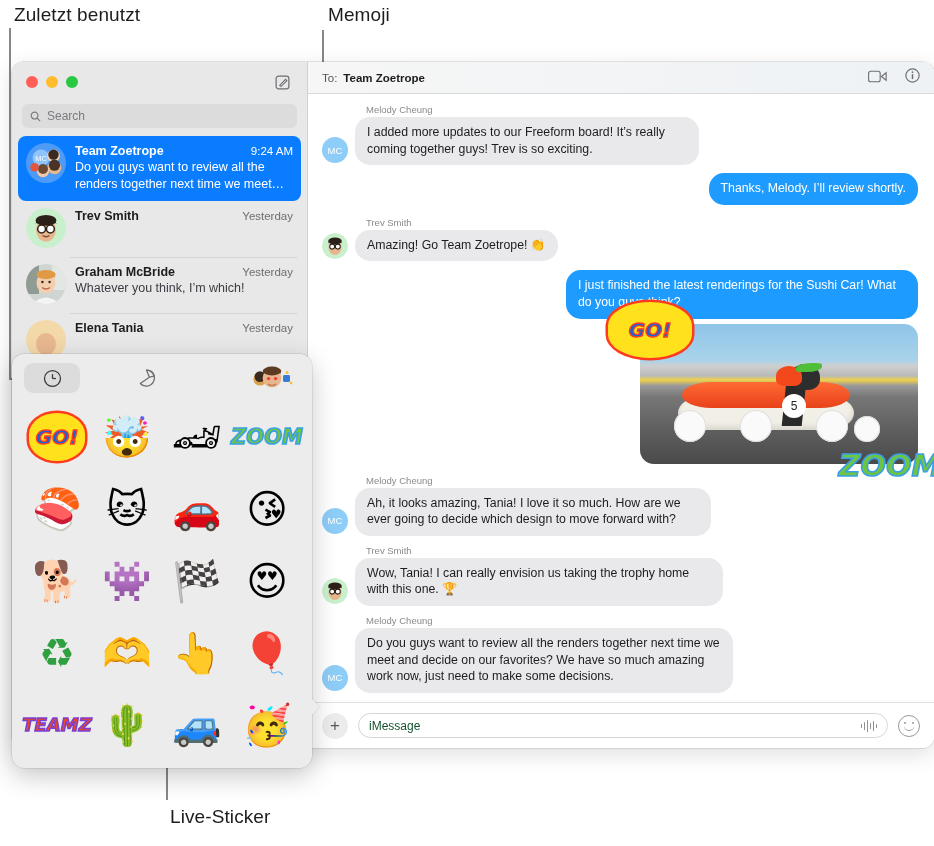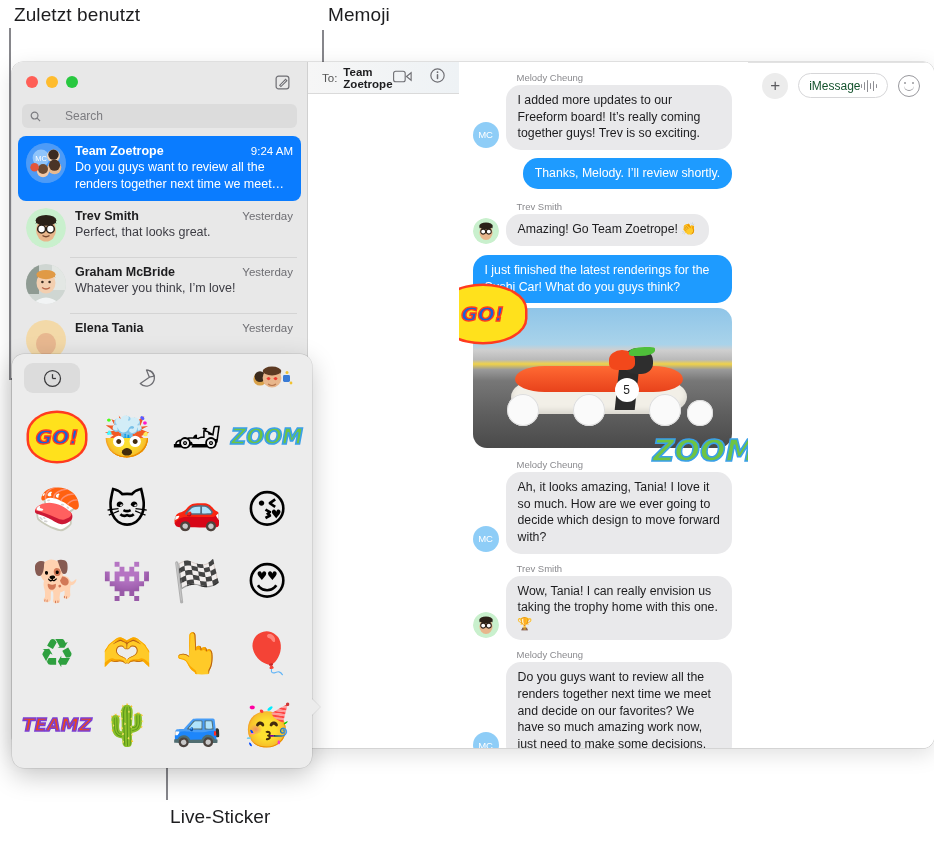--- a/index.html
+++ b/index.html
@@ -51,21 +51,21 @@
   .dot.r { background: #ff5f57; }
   .dot.y { background: #febc2e; }
   .dot.g { background: #28c840; }
   .compose-btn {
     margin-left: auto; width: 22px; height: 22px;
     display: flex; align-items: center; justify-content: center;
   }
   .search-wrap { padding: 2px 10px 8px; }
   .search-box {
     height: 24px; border-radius: 6px; background: #dcdcdc;
-    display: flex; align-items: center; gap: 24px; padding: 0 8px;
+    display: flex; align-items: center; gap: 6px; padding: 0 8px;
   }
   .search-box .ph { font-size: 12px; color: #7c7c80; }
 
   .conv-list { flex: 1; overflow: hidden; padding: 0 6px; }
   .conv {
     display: flex; gap: 9px; padding: 7px 8px 9px;
     border-radius: 8px; position: relative;
   }
   .conv.sel { background: #0a7cff; }
   .conv + .conv::before {
@@ -89,21 +89,21 @@
   }
   .conv-prev {
     font-size: 12.5px; color: #3c3c43; line-height: 1.33;
     margin-top: 1px;
     display: -webkit-box; -webkit-line-clamp: 2; -webkit-box-orient: vertical;
     overflow: hidden;
   }
   .conv.sel .conv-name, .conv.sel .conv-time, .conv.sel .conv-prev { color: #fff; }
 
   
-  #pane { flex: 1; display: flex; flex-direction: row; background: #fff; min-width: 0; }
+  #pane { flex: 1; display: flex; flex-direction: column; background: #fff; min-width: 0; }
   .pane-head {
     height: 32px; flex: 0 0 32px;
     background: linear-gradient(to right,#f6f6f6,#eef2f5);
     border-bottom: 0.5px solid #dadada;
     display: flex; align-items: center; padding: 0 14px;
   }
   .to-label { font-size: 11.5px; color: #555; margin-right: 6px; }
   .to-name { font-size: 11.5px; font-weight: bold; color: #1d1d1f; }
   .head-icons { margin-left: auto; display: flex; align-items: center; gap: 18px; }
 
@@ -365,21 +365,20 @@
               <circle cx="24.4" cy="21" r="3.9" fill="#fff" stroke="#2b2118" stroke-width="1.5"></circle>
               <line x1="19.5" y1="21" x2="20.5" y2="21" stroke="#2b2118" stroke-width="1.5"></line>
               <path d="M16.5 27.5 Q20 30 23.5 27.5" stroke="#7a4a32" stroke-width="1.3" fill="none"></path>
             </svg>
           </div>
           <div class="conv-body">
             <div class="conv-top">
               <span class="conv-name">Trev Smith</span>
               <span class="conv-time">Yesterday</span>
             </div>
-            <div class="conv-prev">Perfect, that looks great.</div>
           </div>
         </div>
 
         <div class="conv">
           <div class="avatar">
             <svg viewBox="0 0 40 40" width="40" height="40">
               <rect width="40" height="40" fill="#cfd6d2"></rect>
               <rect x="0" y="0" width="13" height="30" fill="#8f9b93"></rect>
               <rect x="26" y="0" width="14" height="26" fill="#e3e7e4"></rect>
               <ellipse cx="20" cy="19" rx="9.5" ry="10.5" fill="#f3cfb0"></ellipse>
@@ -389,21 +388,21 @@
               <circle cx="23.6" cy="18" r="1.3" fill="#3a2a20"></circle>
               <path d="M16 23.5 Q20 26.5 24 23.5" stroke="#b9694a" stroke-width="1.4" fill="none"></path>
               <path d="M6 40 Q20 27 34 40 Z" fill="#f2f4f5"></path>
             </svg>
           </div>
           <div class="conv-body">
             <div class="conv-top">
               <span class="conv-name">Graham McBride</span>
               <span class="conv-time">Yesterday</span>
             </div>
-            <div class="conv-prev">Whatever you think, I’m love!</div>
+            <div class="conv-prev">Whatever you think, I’m which!</div>
           </div>
         </div>
 
         <div class="conv">
           <div class="avatar">
             <svg viewBox="0 0 40 40" width="40" height="40">
               <rect width="40" height="40" fill="#f3d9a8"></rect>
               <ellipse cx="20" cy="24" rx="10" ry="11" fill="#e8b890"></ellipse>
             </svg>
           </div>

